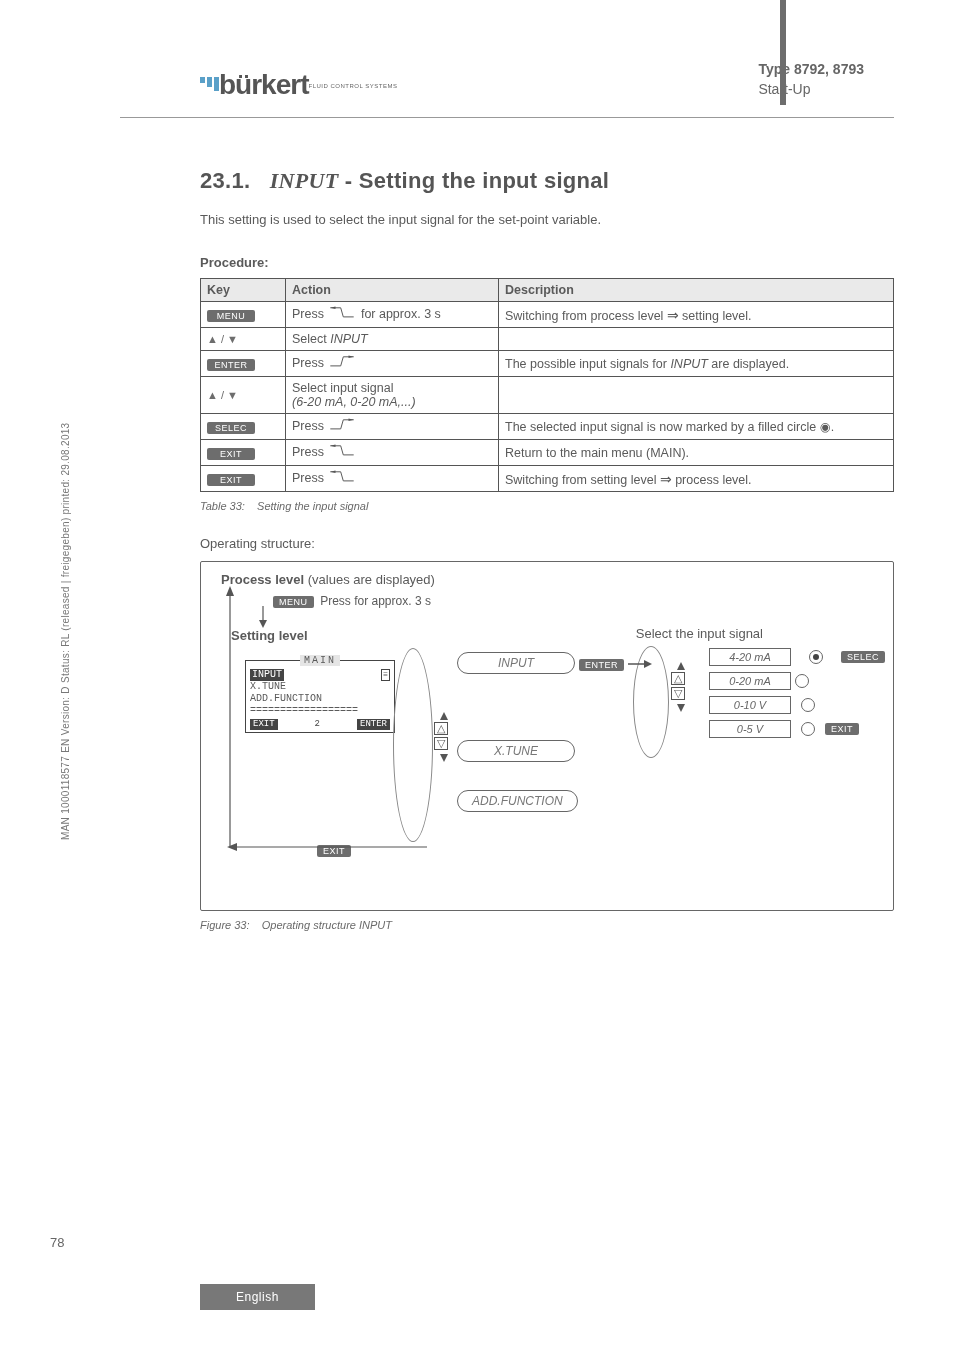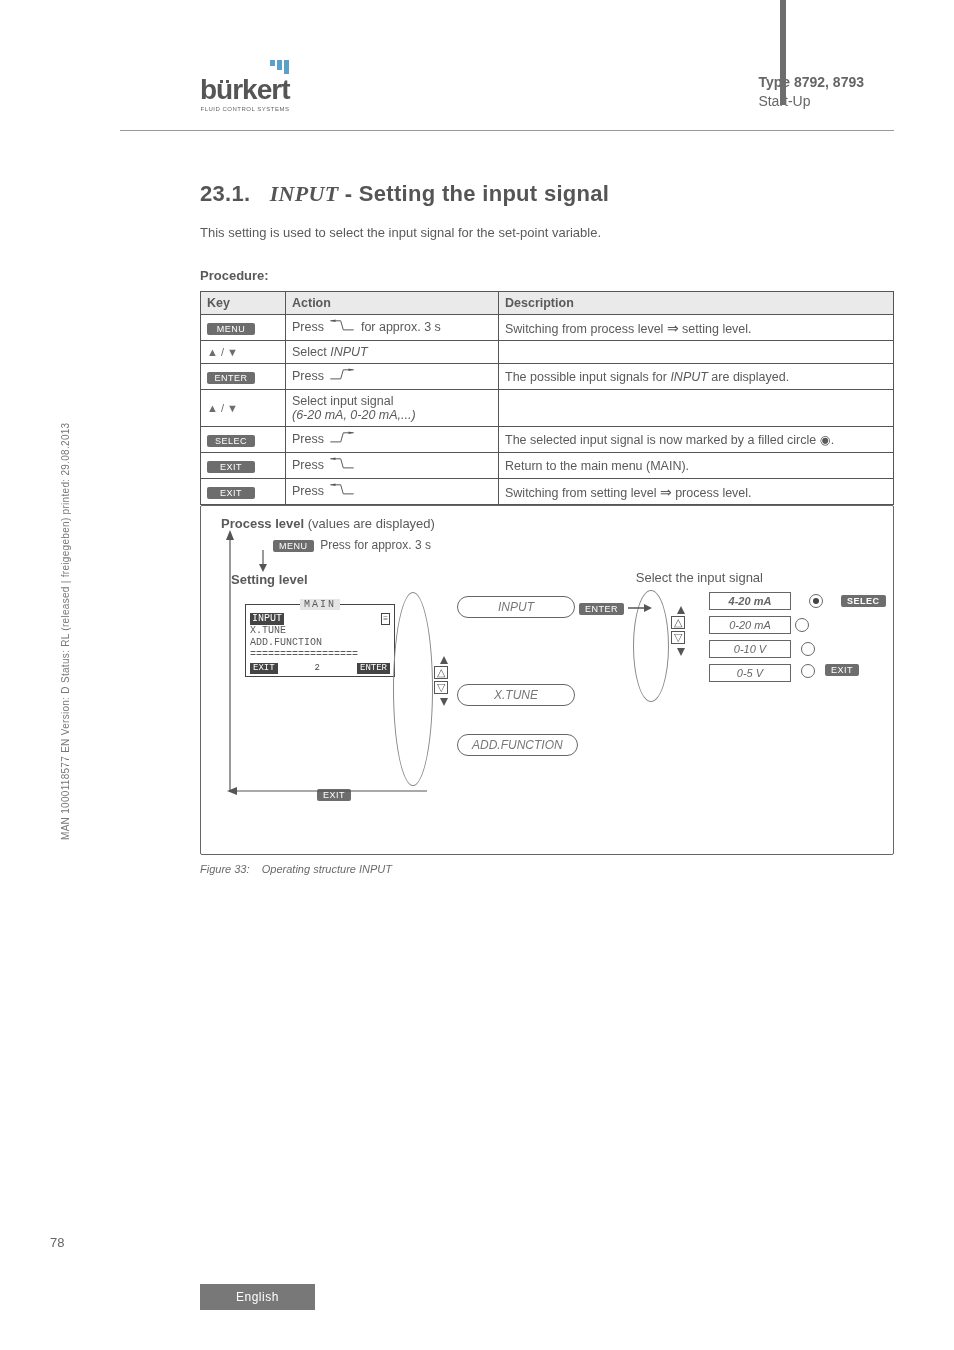--- a/index.html
+++ b/index.html
@@ -1,20 +1,20 @@
 <!DOCTYPE html>
 <html><head>
 <meta charset="utf-8">
 <style>
   body { margin:0; font-family: Helvetica, Arial, sans-serif; color:#5a5a5a; background:#fff; width:954px; }
   .page { width:954px; height:1350px; position:relative; padding:0 0 0 120px; box-sizing:border-box; }
   .sidebar-text { position:absolute; left:60px; top:840px; transform: rotate(-90deg); transform-origin:left top; font-size:10px; color:#777; white-space:nowrap; letter-spacing:0.3px;}
   .header-row { display:flex; align-items:flex-end; padding:60px 60px 12px 80px; }
   .logo-block { flex:0 0 auto; }
-  .logo { display:flex; flex-direction:column; align-items:flex-end; }
+  .logo { display:flex; align-items:center; }
   .logo-bars { display:flex; gap:2px; margin-bottom:2px;}
   .logo-bar { width:5px; background:#5aa0c8; }
   .logo-bar:nth-child(1){height:6px;} .logo-bar:nth-child(2){height:10px;} .logo-bar:nth-child(3){height:14px;}
   .logo-word { font-size:28px; font-weight:bold; color:#555; letter-spacing:-1px; line-height:1;}
   .logo-word .uml { color:#555; }
   .logo-sub { font-size:6px; letter-spacing:0.5px; color:#666; margin-top:2px;}
   .header-spacer{ flex:1; }
   .header-bar { position:absolute; top:0; right:168px; width:6px; height:105px; background:#6d6d6d;}
   .header-meta { text-align:left; font-size:14px; color:#666; line-height:1.4; padding-right:30px;}
   .header-meta .typ{ font-weight:bold; color:#666;}
@@ -154,21 +154,23 @@
       <tr>
         <td class="key-cell"><span class="key-btn">EXIT</span></td>
         <td><span>Press </span><span class="press-icon"><svg class="press-svg" viewBox="0 0 40 20">
                   <path d="M2 2 L18 2 L22 16 L38 16" fill="none" stroke="#555" stroke-width="1.5"></path>
                   <polygon points="2,2 10,0 10,4" fill="#555"></polygon>
                 </svg></span></td>
         <td><span>Switching from setting level </span><span class="dbl-arrow">⇒</span><span> process level.</span></td>
       </tr>
     </tbody>
       </table>
-
+    <p class="caption"><span>Table 33:</span>&nbsp;&nbsp;&nbsp;&nbsp;<span>Setting the input signal</span></p>
+
+    <p class="op-label">Operating structure:</p>
 
     <div class="diagram">
 
       <div style="position:absolute; top:10px; left:20px; font-size:13px;">
         <span class="bold">Process level</span><span> (values are displayed)</span>
       </div>
       <div style="position:absolute; top:32px; left:44px; font-size:12px;padding-left:28px;">
         <span class="menu-tag">MENU</span>&nbsp;&nbsp;<span>Press for approx. 3 s</span>
       </div>
       <div style="position:absolute; top:66px; left:30px; font-size:13px;" class="bold">Setting level</div>
@@ -227,34 +229,34 @@
       <div style="position:absolute; top:110px; left:470px; display:flex; flex-direction:column; gap:2px;">
         <span class="upbox">△</span>
           <span class="upbox">▽</span>
       </div>
       <svg style="position:absolute; top:100px; left:476px;" width="8" height="50">
         <polygon points="4,0 0,8 8,8" fill="#555"></polygon>
           <polygon points="4,50 0,42 8,42" fill="#555"></polygon>
       </svg>
 
       <div style="position:absolute; top:86px; left:508px; display:flex; flex-direction:column; gap:6px;">
-        <div style="display:flex; align-items:center; gap:18px;font-weight:bold;">
+        <div style="display:flex; align-items:center; gap:18px;">
           <span class="opt-box">4-20 mA</span>
           <span class="radio-fill"></span>
           <span class="menu-tag">SELEC</span>
         </div>
         <div style="display:flex; align-items:center; gap:4px;">
           <span class="opt-box">0-20 mA</span>
           <span class="radio-empty"></span>
         </div>
         <div style="display:flex; align-items:center; gap:10px;">
           <span class="opt-box">0-10 V</span>
           <span class="radio-empty"></span>
         </div>
-        <div style="display:flex; align-items:flex-start; gap:10px;">
+        <div style="display:flex; align-items:center; gap:10px;">
           <span class="opt-box">0-5 V</span>
           <span class="radio-empty"></span>
           <span class="menu-tag">EXIT</span>
         </div>
       </div>
 
       <div style="position:absolute; top:278px; left:116px;">
         <span class="menu-tag">EXIT</span>
       </div>
       <svg style="position:absolute; top:278px; left:26px;" width="200" height="14">

